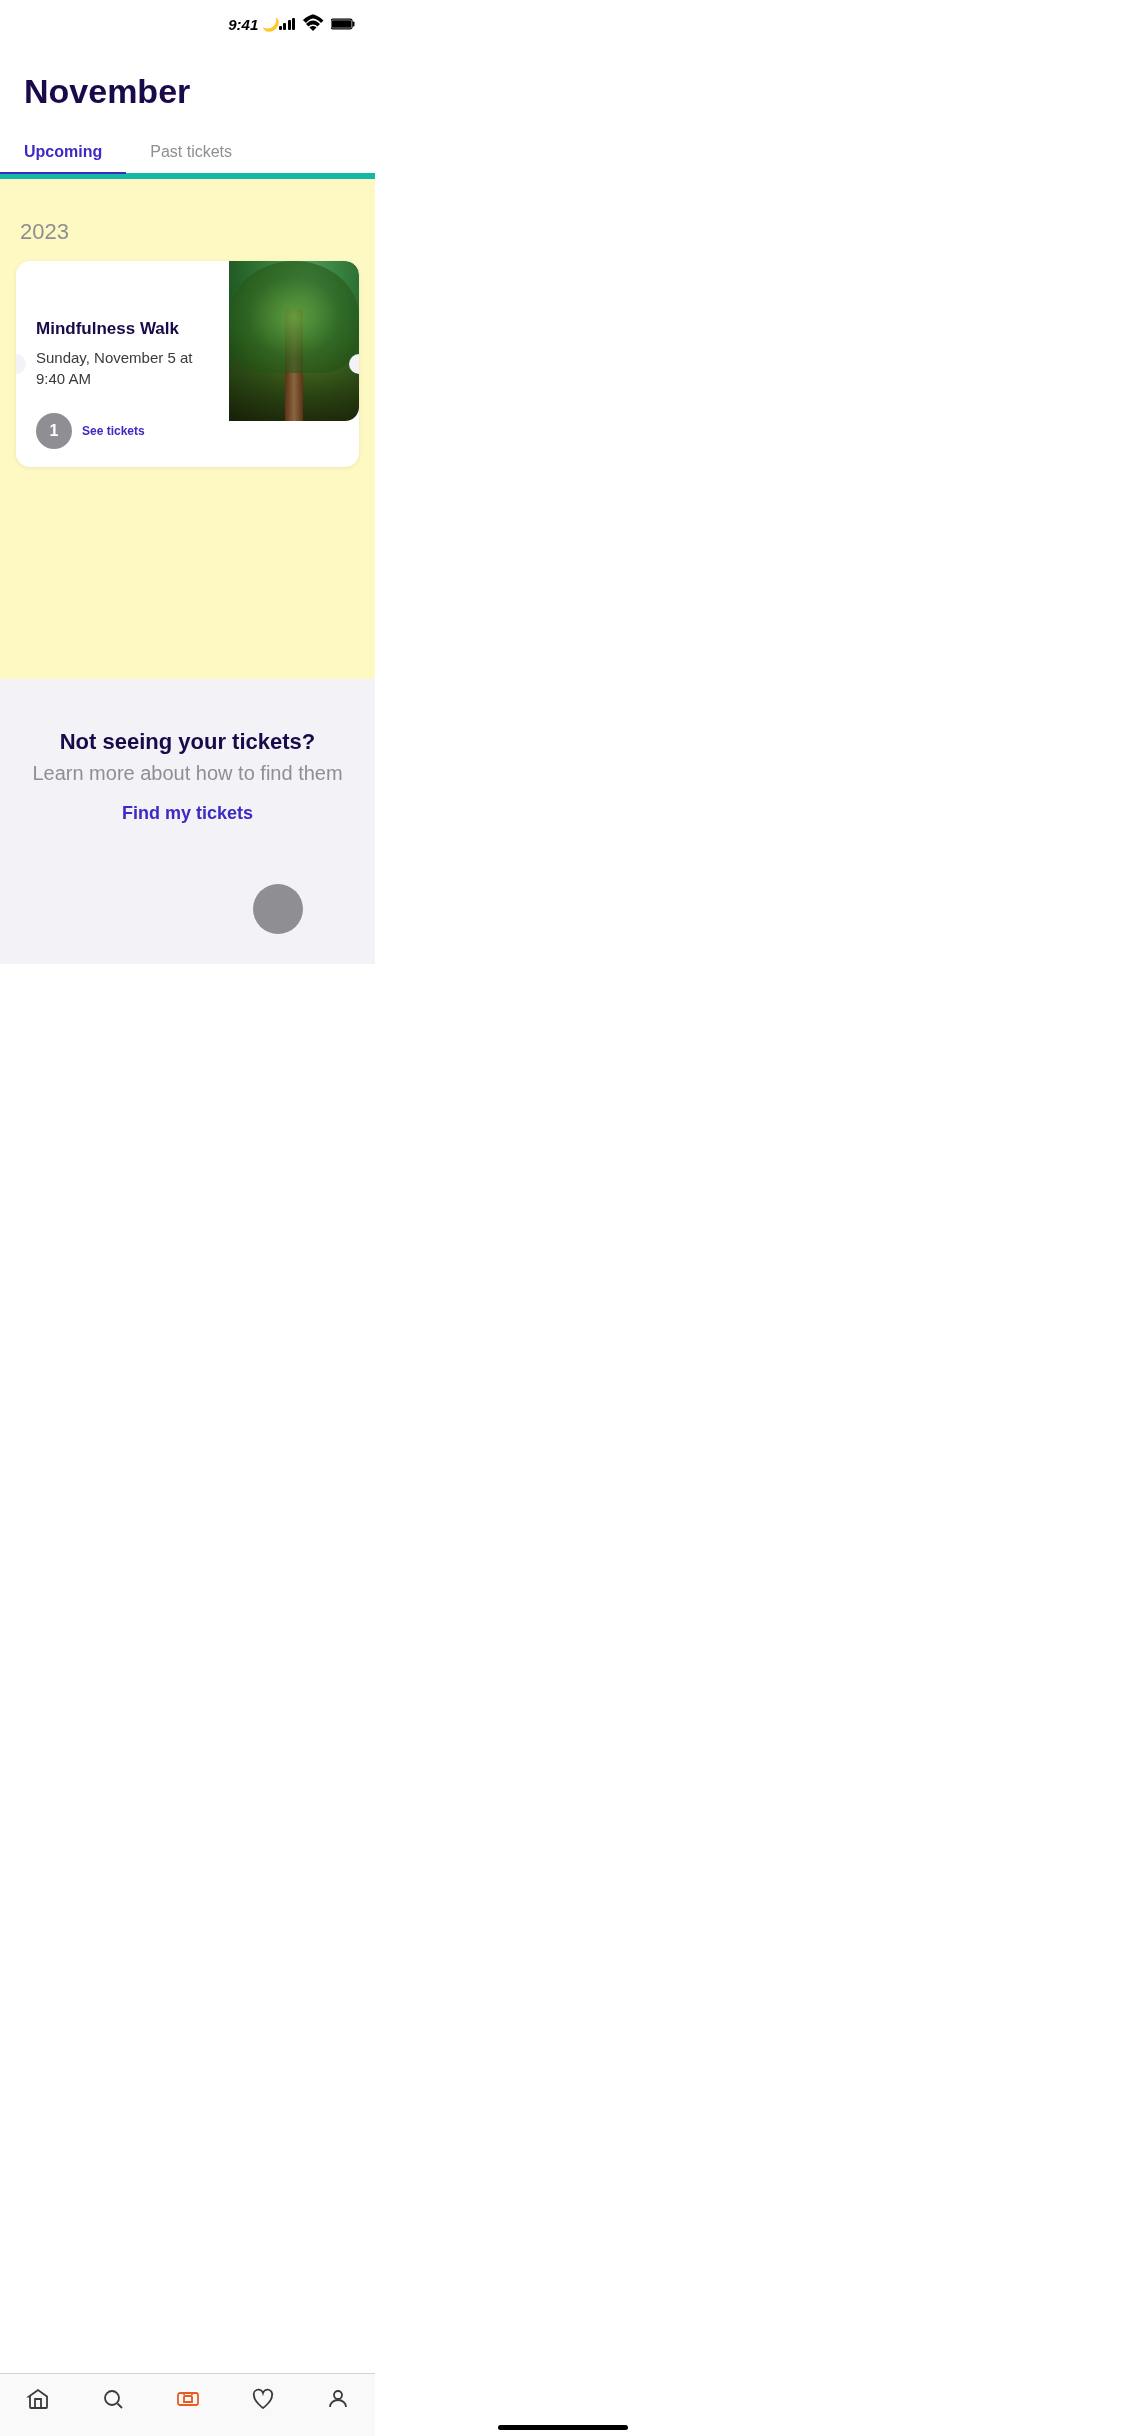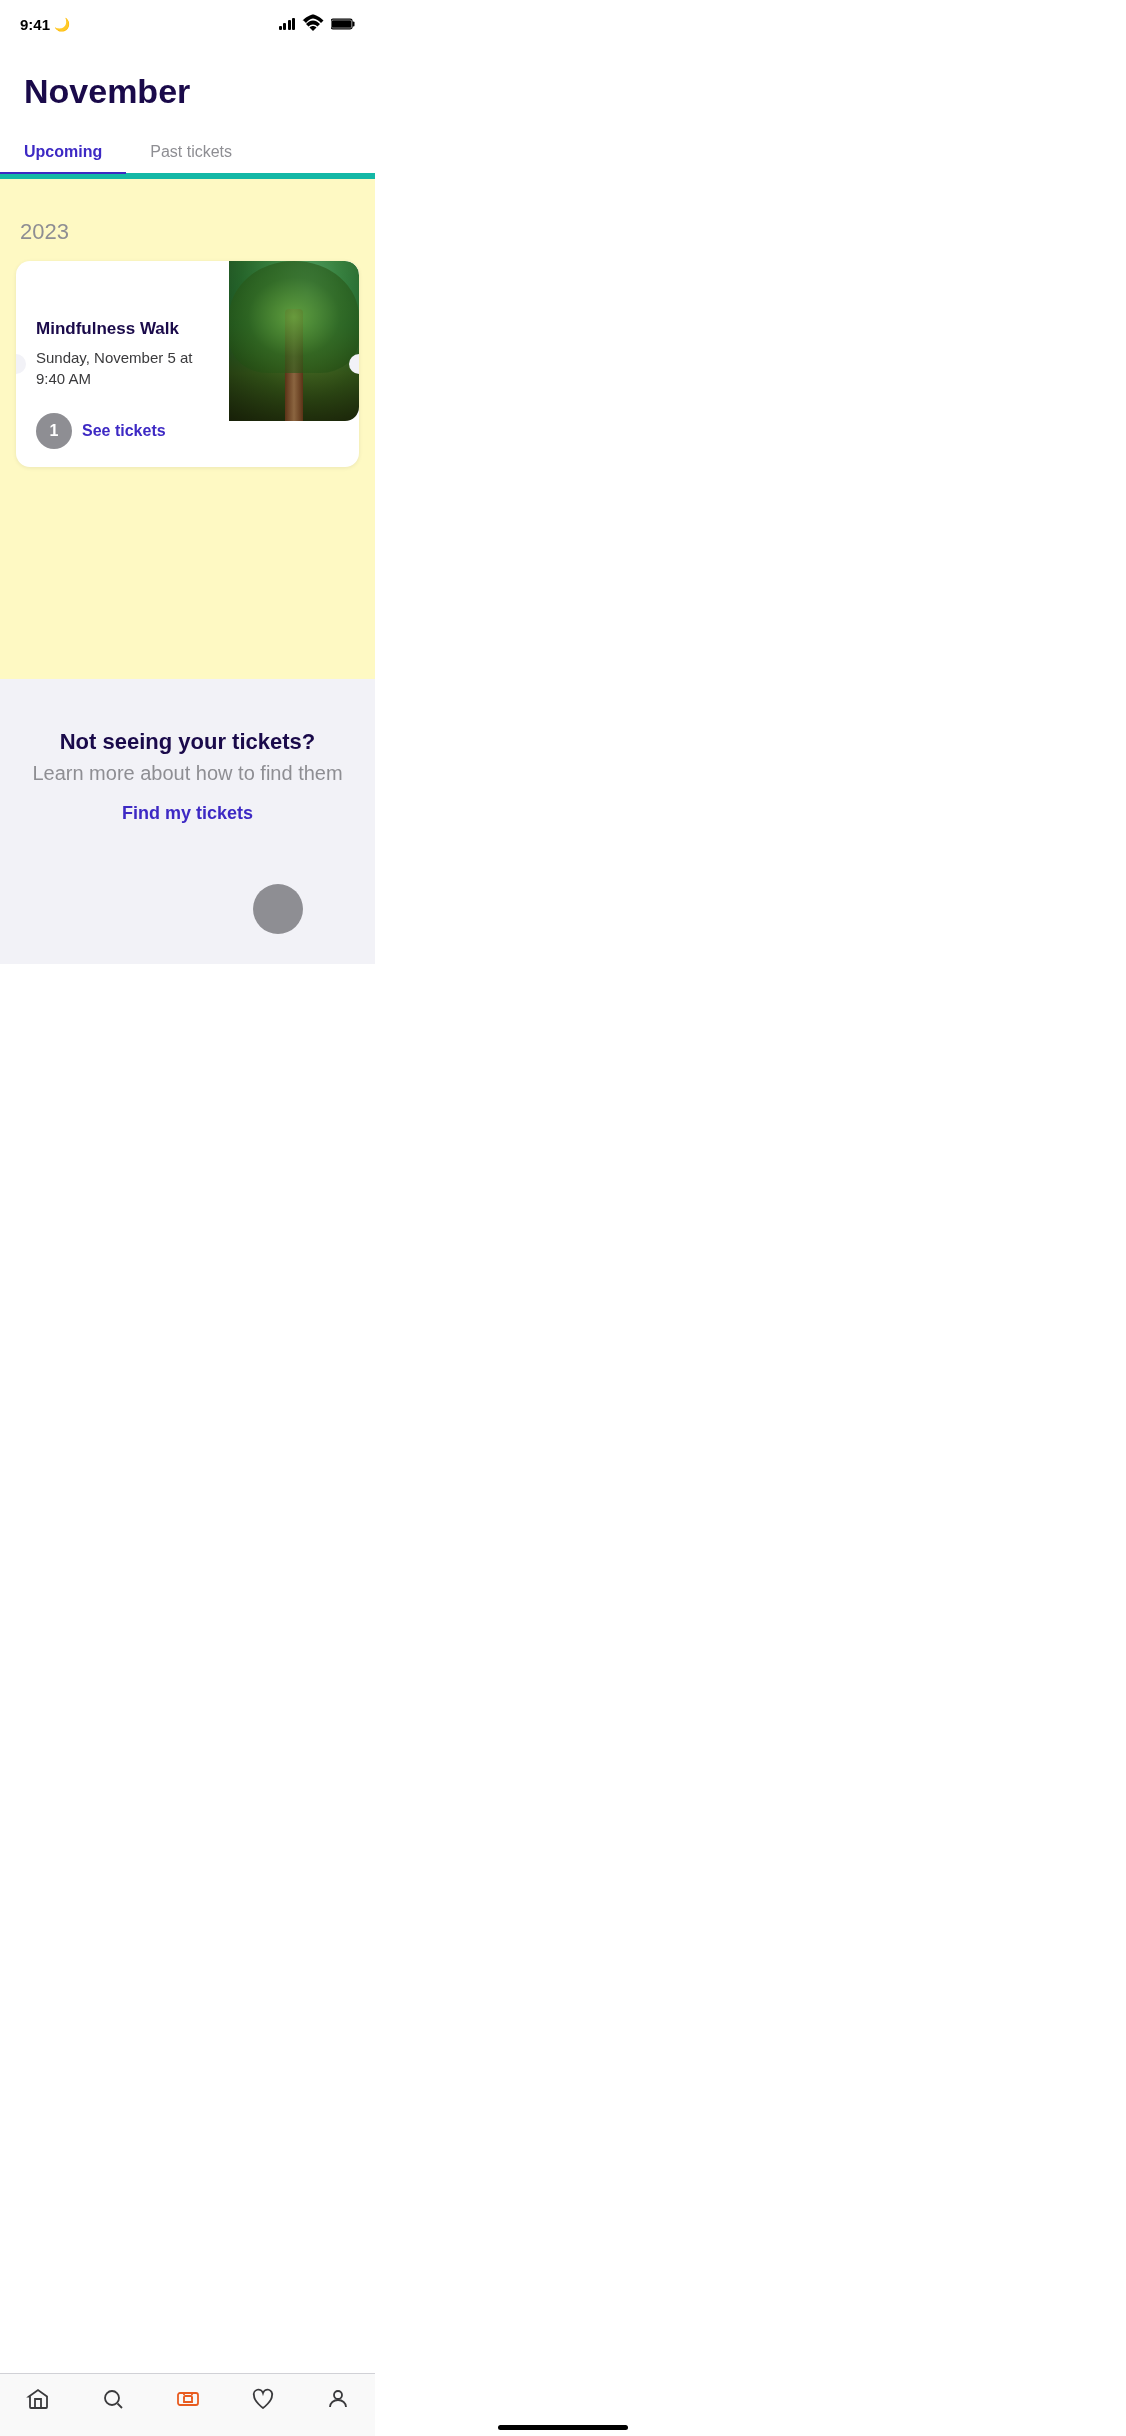--- a/index.html
+++ b/index.html
@@ -9,24 +9,25 @@
       width: 375px;
       min-height: 812px;
       background: #ffffff;
       font-family: -apple-system, BlinkMacSystemFont, 'Helvetica Neue', Arial, sans-serif;
       overflow-x: hidden;
     }
 
     
     .status-bar {
       display: flex;
-      justify-content: space-between;
+      justify-content: flex-end;
       align-items: center;
       padding: 12px 20px 8px;
       height: 44px;
+      font-style: italic;
     }
 
     .status-time {
       font-size: 15px;
       font-weight: 600;
       color: #000;
       display: flex;
       align-items: center;
       gap: 4px;
     }
@@ -152,21 +153,21 @@
       display: flex;
       align-items: center;
       justify-content: center;
       color: #fff;
       font-size: 16px;
       font-weight: 700;
       flex-shrink: 0;
     }
 
     .see-tickets-link {
-      font-size: 16px;
+      font-size: 12px;
       font-weight: 600;
       color: #3d29c4;
       text-decoration: none;
     }
 
     .event-image {
       width: 130px;
       height: 160px;
       flex-shrink: 0;
       overflow: hidden;

